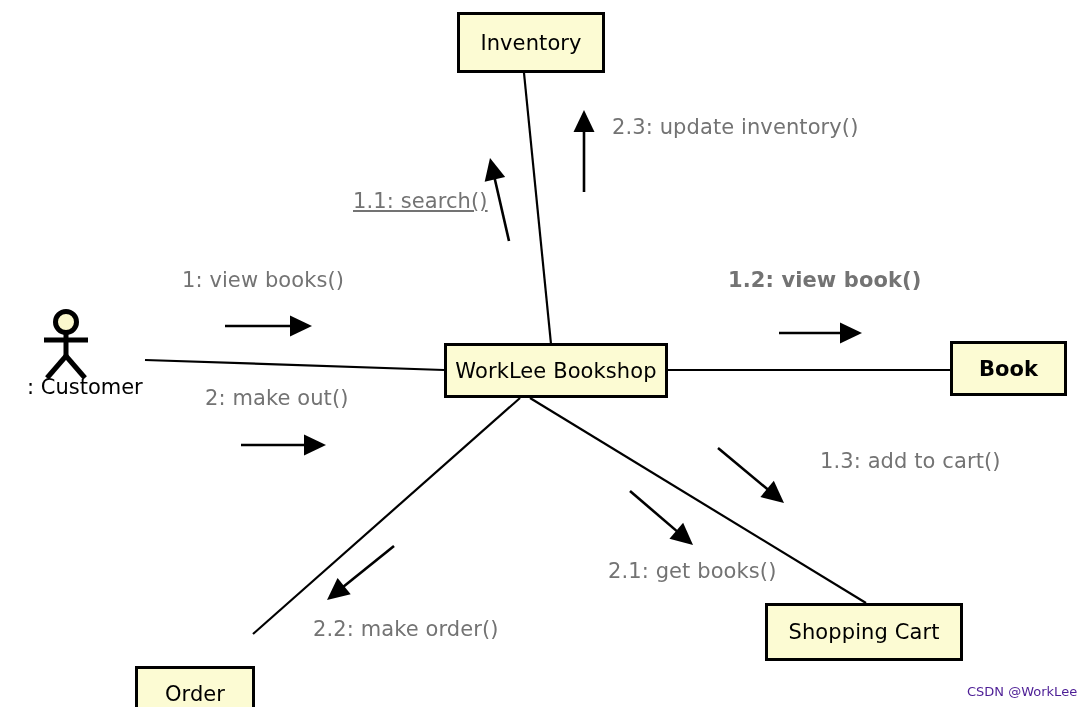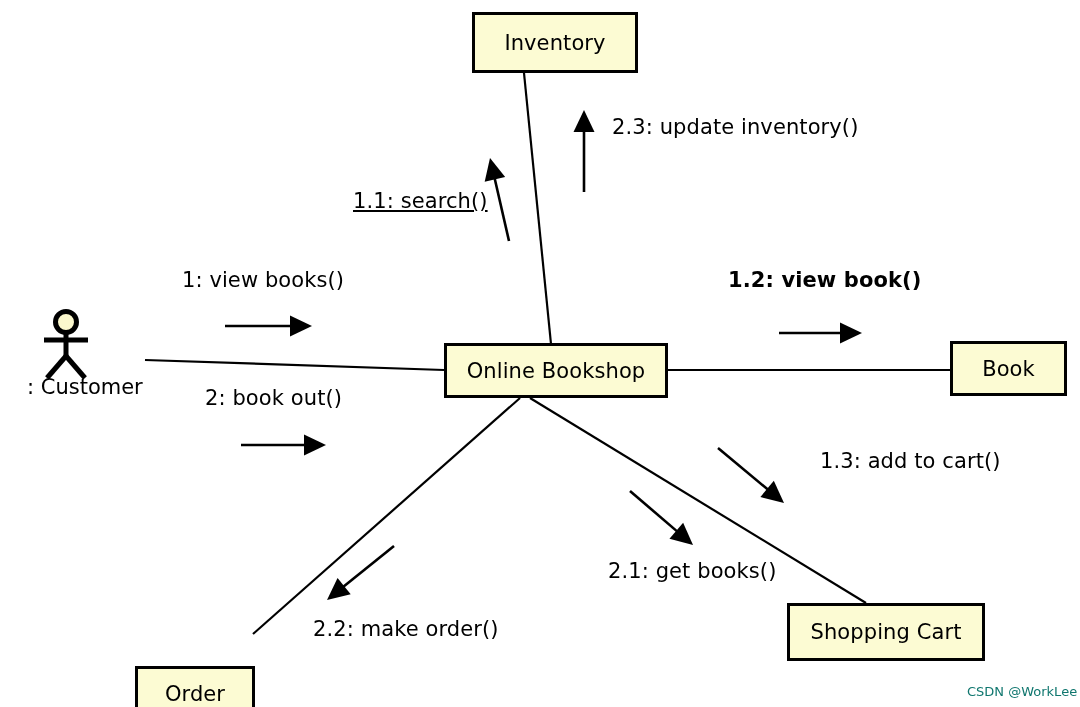--- a/index.html
+++ b/index.html
@@ -57,21 +57,21 @@
     display: flex;
     align-items: center;
     justify-content: center;
     color: #000000;
     font-size: 21px;
     letter-spacing: 0.1px;
     white-space: nowrap;
   }
   .msg-label {
     position: absolute;
-    color: #000000;
+    color: #737373;
     font-size: 21px;
     white-space: nowrap;
     letter-spacing: 0.1px;
   }
   .actor-label {
     position: absolute;
     color: #000000;
     font-size: 21px;
     white-space: nowrap;
     margin-left: 24px;
@@ -134,44 +134,44 @@
           <polygon points="327,600 337.5401005905613,578.0191838290556 350.71813153840736,594.3697037087906" class="arrow-head"></polygon>
         </g>
         <g>
           <line x1="584" y1="192" x2="584" y2="129" class="msg-arrow"></line>
           <polygon points="584,110 594.5,132 573.5,132" class="arrow-head"></polygon>
         </g>
       </g>
   </svg>
 
   <div id="nodes-layer">
-      <div class="node-box" style="left: 472px; top: 12px; width: 166px; height: 61px; background: rgb(252, 251, 211); border-color: rgb(0, 0, 0);">
+      <div class="node-box" style="left: 457px; top: 12px; width: 148px; height: 61px; background: rgb(252, 251, 211); border-color: rgb(0, 0, 0);">
         <span>Inventory</span>
       </div>
       <div class="node-box" style="left: 444px; top: 343px; width: 224px; height: 55px; background: rgb(252, 251, 211); border-color: rgb(0, 0, 0);">
-        <span>Online Bookshop</span>
+        <span>WorkLee Bookshop</span>
       </div>
-      <div class="node-box" style="left: 950px; top: 341px; width: 117px; height: 55px; background: rgb(252, 251, 211); border-color: rgb(0, 0, 0);">
+      <div class="node-box" style="left: 950px; top: 341px; width: 117px; height: 55px; background: rgb(252, 251, 211); border-color: rgb(0, 0, 0); font-weight: bold;">
         <span>Book</span>
       </div>
-      <div class="node-box" style="left: 787px; top: 603px; width: 198px; height: 58px; background: rgb(252, 251, 211); border-color: rgb(0, 0, 0);">
+      <div class="node-box" style="left: 765px; top: 603px; width: 198px; height: 58px; background: rgb(252, 251, 211); border-color: rgb(0, 0, 0);">
         <span>Shopping Cart</span>
       </div>
       <div class="node-box" style="left: 135px; top: 634px; width: 120px; height: 56px; background: rgb(252, 251, 211); border-color: rgb(0, 0, 0); margin-top: 32px;">
         <span>Order</span>
       </div>
     </div>
   <div id="labels-layer">
       <div class="msg-label" style="left: 182px; top: 268px;">1: view books()</div>
       <div class="msg-label" style="left: 353px; top: 189px; text-decoration: underline;">1.1: search()</div>
       <div class="msg-label" style="left: 728px; top: 268px; font-weight: bold;">1.2: view book()</div>
       <div class="msg-label" style="left: 820px; top: 449px;">1.3: add to cart()</div>
-      <div class="msg-label" style="left: 205px; top: 386px;">2: book out()</div>
+      <div class="msg-label" style="left: 205px; top: 386px;">2: make out()</div>
       <div class="msg-label" style="left: 608px; top: 559px; text-align: center;">2.1: get books()</div>
       <div class="msg-label" style="left: 313px; top: 617px;">2.2: make order()</div>
       <div class="msg-label" style="left: 612px; top: 115px;">2.3: update inventory()</div>
     </div>
 
   <div class="actor-label" id="actor-label" style="left: 3px; top: 375px;">: Customer</div>
 
-  <div class="watermark" id="watermark" style="left: 967px; top: 684px; color: #0f766e;">CSDN @WorkLee</div>
+  <div class="watermark" id="watermark" style="left: 967px; top: 684px; color: #4c1d95;">CSDN @WorkLee</div>
 
 </div>
 
 </body></html>

